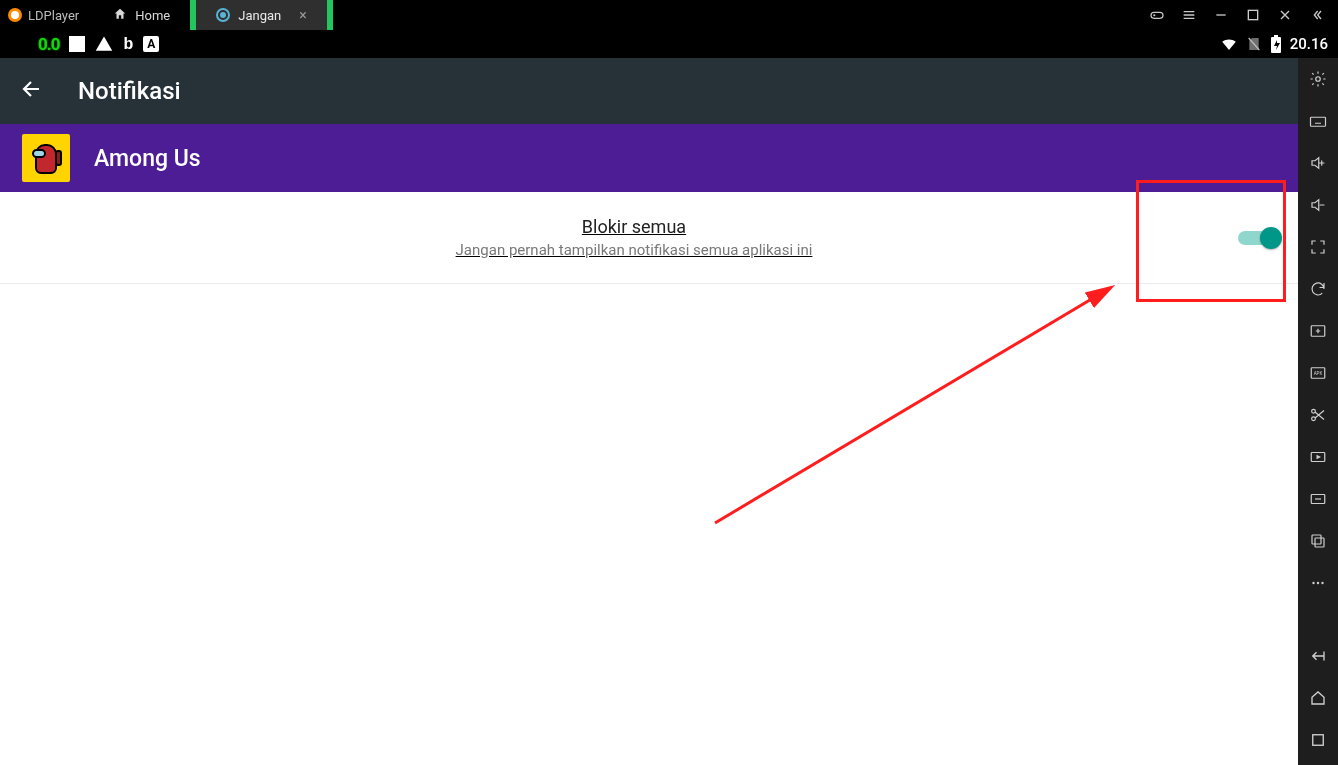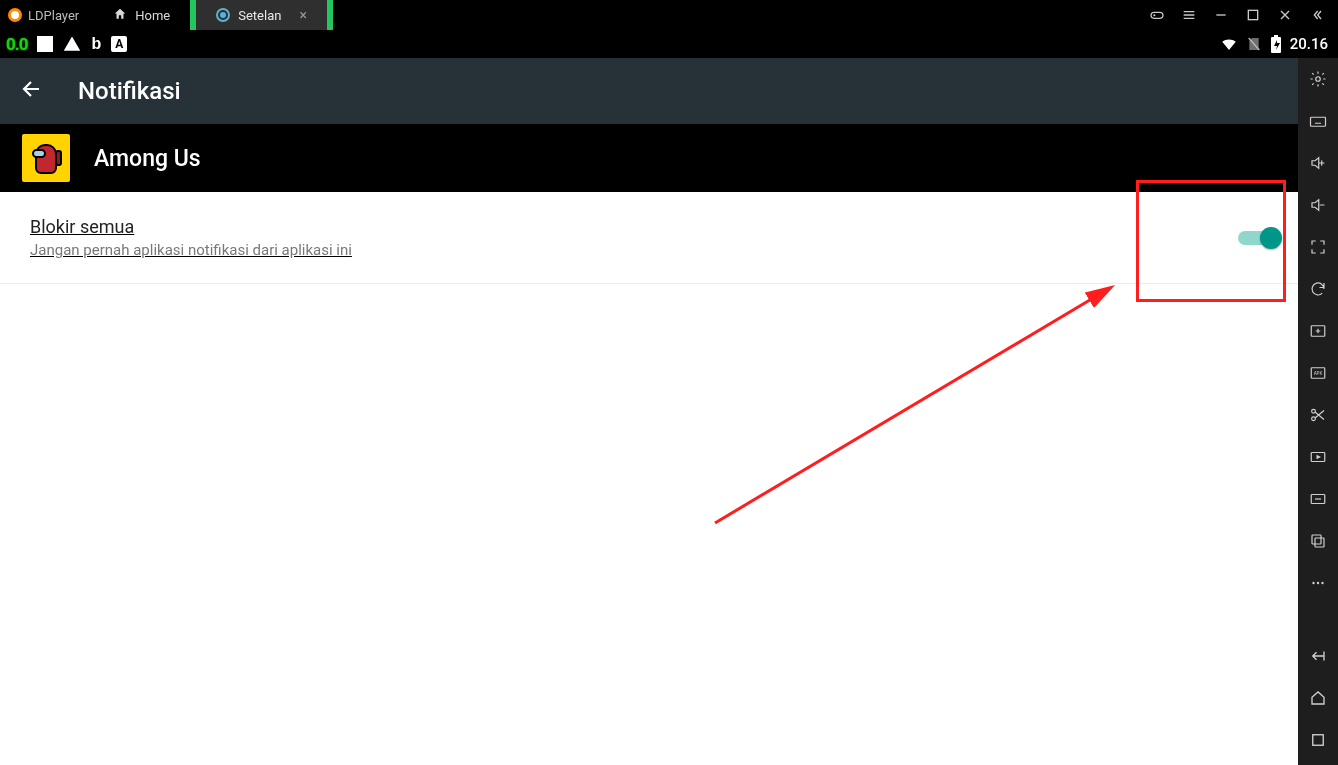--- a/index.html
+++ b/index.html
@@ -15,41 +15,41 @@
   .winbar .tab .tab-gear { width:14px; height:14px; border-radius:50%; border:2px solid #58b3d6; position:relative; }
   .winbar .tab .tab-gear::after{content:""; position:absolute; inset:2px; border-radius:50%; background:#58b3d6;}
   .winbar .tab .tab-close { margin-left:10px; color:#9a9a9a; font-size:14px; }
   .winbar .spacer { flex:1; }
   .winbar .win-ctrl { display:flex; align-items:center; gap:14px; padding:0 12px; }
   .winbar .win-ctrl span { display:inline-flex; align-items:center; justify-content:center; width:18px; height:18px; cursor:pointer; color:#c9c9c9; }
   .winbar .win-ctrl svg { width:16px; height:16px; }
   .home-icon svg{width:14px;height:14px;}
   
   .statusbar { display:flex; align-items:center; height:28px; background:#000; color:#fff; font-size:13px; padding:0 10px 0 6px; gap:4px; }
-  .statusbar .left { display:flex; align-items:center; gap:10px; }
+  .statusbar .left { display:flex; align-items:center; gap:10px;margin-left:32px; }
   .statusbar .fps { color:#16d40b; font-weight:700; font-size:17px; letter-spacing:-1px; text-shadow:0 0 2px #0a0;}
   .statusbar .sq { width:16px; height:16px; background:#fff; }
   .statusbar .warn svg{width:18px;height:18px;}
   .statusbar .b-icon { font-family:Arial; font-weight:700; font-size:16px; color:#fff;}
   .statusbar .a-icon { width:16px; height:16px; background:#fff; color:#000; display:flex; align-items:center; justify-content:center; font-size:12px; font-weight:700; border-radius:2px;}
   .statusbar .right { margin-left:auto; display:flex; align-items:center; gap:8px; }
   .statusbar .clock { font-size:15px; font-weight:500; }
   .statusbar svg{display:block;}
   
-  .main { display:flex; height:707px; }
+  .main { display:flex; height:707px;text-align:center; }
   .content { flex:1; display:flex; flex-direction:column; background:#fff; position:relative; }
   .sidebar { width:40px; background:#1e1e1e; display:flex; flex-direction:column; align-items:center; padding-top:10px; gap:20px; }
   .sidebar .tool { width:22px; height:22px; display:flex; align-items:center; justify-content:center; color:#cfcfcf; cursor:pointer;}
   .sidebar .tool svg{width:18px;height:18px;}
   .sidebar .spacer2 { flex:1; }
   
   .header1 { height:66px; background:#263238; display:flex; align-items:center; padding:0 20px; gap:34px; }
   .header1 .back svg{width:24px;height:24px;}
   .header1 .title { color:#fff; font-size:24px; font-weight:500;}
-  .header2 { height:68px; background:#000000; display:flex; align-items:center; padding:0 22px; gap:24px; }
+  .header2 { height:68px; background:#4c1d95; display:flex; align-items:center; padding:0 22px; gap:24px; }
   .header2 .appicon { width:48px; height:48px; background:#ffd400; border-radius:2px; display:flex; align-items:center; justify-content:center; position:relative; overflow:hidden;}
   .crewmate { position:relative; width:28px; height:36px; }
   .crewmate .body{ position:absolute; width:22px; height:30px; background:#c1272d; border:2px solid #000; border-radius:10px 10px 6px 6px; left:3px; top:4px;}
   .crewmate .visor{ position:absolute; width:14px; height:9px; background:#9fd6e3; border:2px solid #000; border-radius:5px; left:0px; top:9px;}
   .crewmate .pack{ position:absolute; width:7px; height:16px; background:#8e1b20; border:2px solid #000; border-radius:3px; right:-2px; top:10px;}
   .header2 .appname { color:#fff; font-size:23px; font-weight:500;}
   
   .row { display:flex; align-items:center; padding:24px 20px 24px 30px; border-bottom:1px solid rgba(0,0,0,0.08); position:relative;text-decoration:underline;}
   .row .text { flex:1; }
   .row .t1 { font-size:18px; color:#222; }
@@ -72,21 +72,21 @@
   <div class="tab home">
     <span class="home-icon">
       <svg viewBox="0 0 24 24" fill="#d8d8d8">
           <path d="M12 3l9 8h-3v9h-4v-6h-4v6H6v-9H3z"></path>
         </svg>
     </span>
     <span>Home</span>
   </div>
   <div class="tab active">
     <span class="tab-gear"></span>
-    <span>Setelan</span>
+    <span>Jangan</span>
     <span class="tab-close">×</span>
   </div>
   <div class="spacer"></div>
   <div class="win-ctrl">
     <span>
         <svg viewBox="0 0 24 24" fill="none" stroke="#c9c9c9" stroke-width="1.8">
           <rect x="3" y="8" width="18" height="9" rx="4.5"></rect>
           <path d="M8 11v3M6.5 12.5h3M16 11.5h.01M17.5 13.5h.01"></path>
         </svg>
       </span>
@@ -169,21 +169,21 @@
           <div class="pack"></div>
             <div class="body"></div>
             <div class="visor"></div>
         </div>
       </div>
       <span class="appname">Among Us</span>
     </div>
     <div class="row">
       <div class="text">
         <div class="t1">Blokir semua</div>
-        <div class="t2">Jangan pernah aplikasi notifikasi dari aplikasi ini</div>
+        <div class="t2">Jangan pernah tampilkan notifikasi semua aplikasi ini</div>
       </div>
       <div class="switch">
         <div class="track"></div>
           <div class="thumb"></div>
       </div>
     </div>
 
     <div class="anno-box" style="left:1136px; top:122px; width:150px; height:122px;"></div>
     <svg class="anno-arrow" style="left:710px; top:220px; width:415px; height:250px;" viewBox="0 0 415 250">
       <defs>

